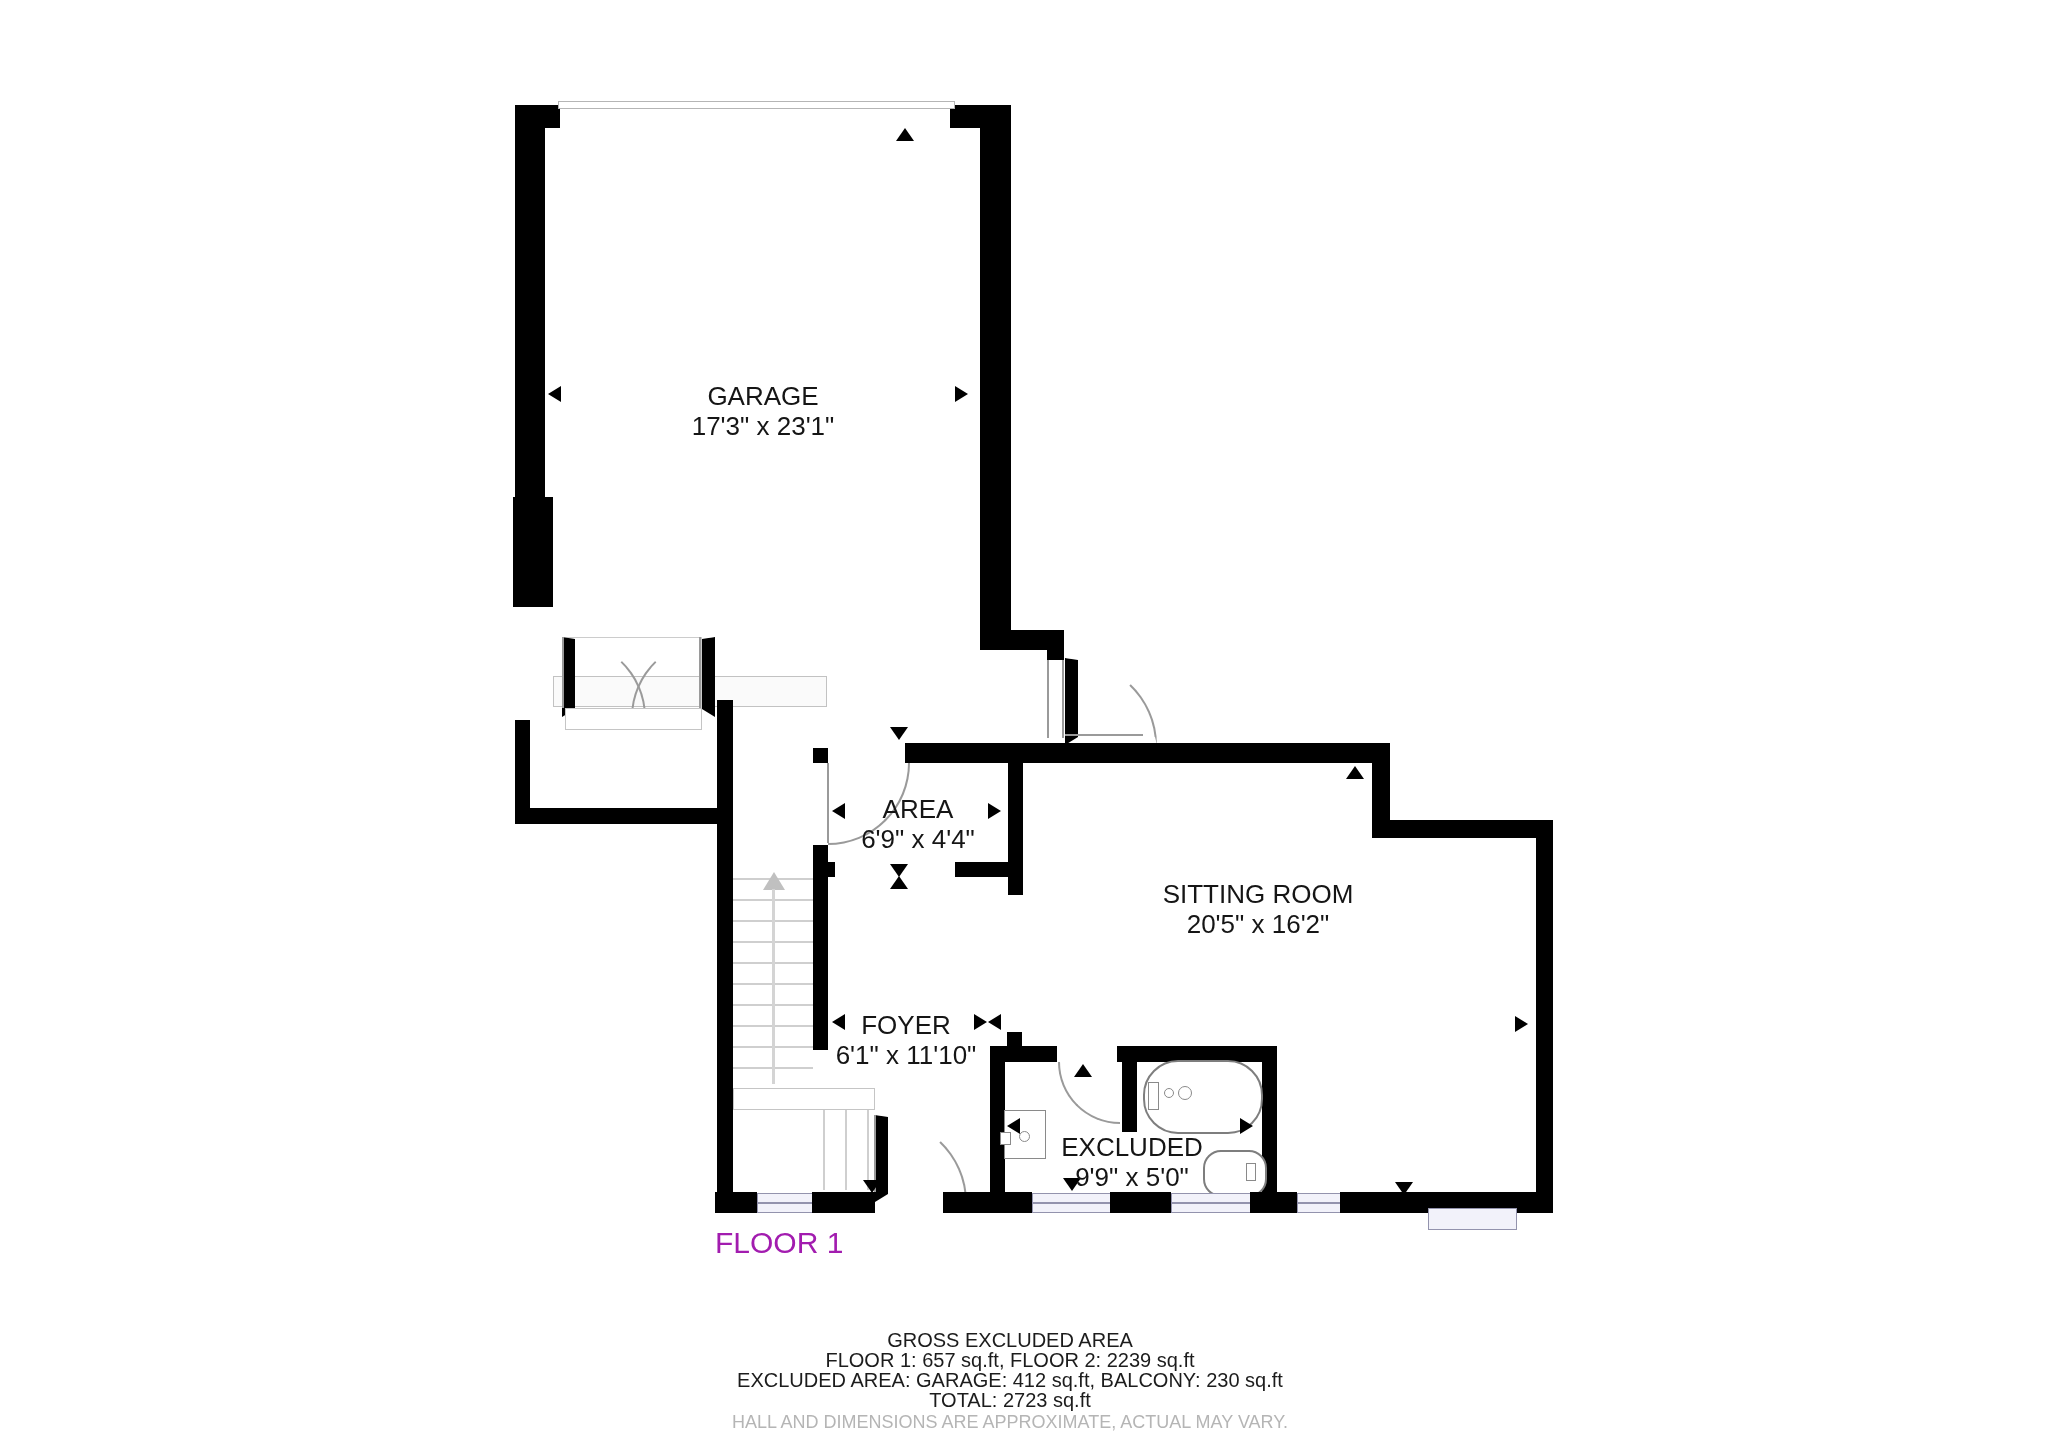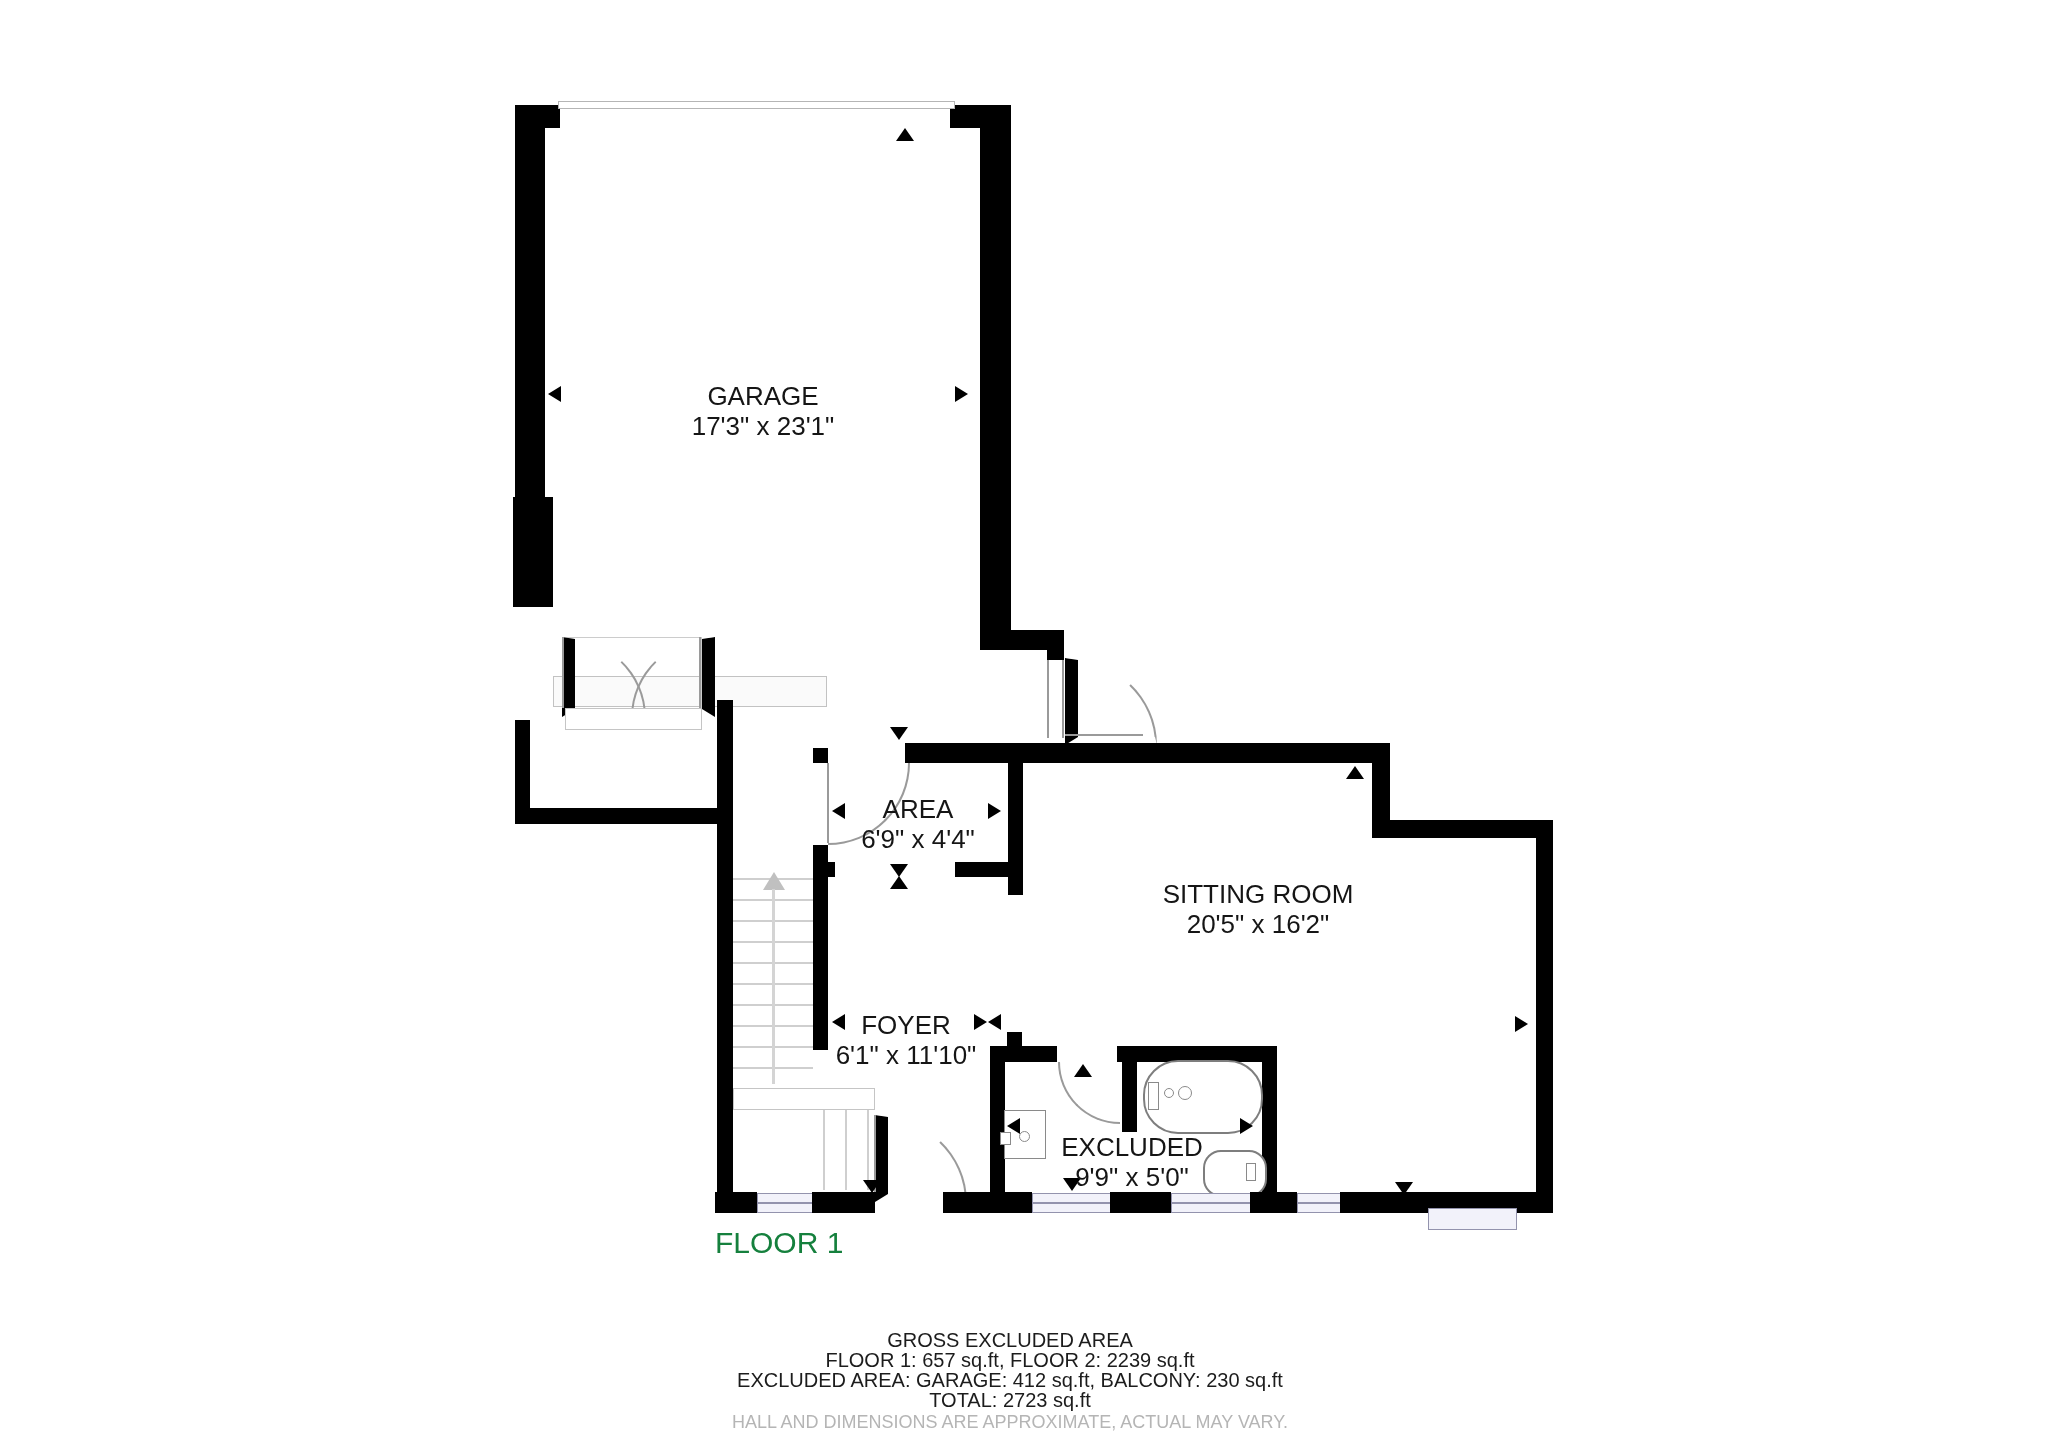--- a/index.html
+++ b/index.html
@@ -21,21 +21,21 @@
   .treadv{position:absolute;width:2px;background:#cfcfcf;}
   .t{position:absolute;width:0;height:0;}
   .tu{border-left:9px solid transparent;border-right:9px solid transparent;border-bottom:13px solid #000;}
   .td{border-left:9px solid transparent;border-right:9px solid transparent;border-top:13px solid #000;}
   .tl{border-top:8px solid transparent;border-bottom:8px solid transparent;border-right:13px solid #000;}
   .tr{border-top:8px solid transparent;border-bottom:8px solid transparent;border-left:13px solid #000;}
   .room-label{position:absolute;transform:translateX(-50%);text-align:center;
               font-size:26px;line-height:1.15;white-space:nowrap;color:#151515;}
   .fixture{position:absolute;border:2px solid #7e7e7e;background:#fff;}
   .fix-thin{position:absolute;border:1px solid #8a8a8a;background:#fff;}
-  .floor-label{position:absolute;font-size:30px;color:#15803d;}
+  .floor-label{position:absolute;font-size:30px;color:#a21caf;}
   .summary{position:absolute;left:1010px;transform:translateX(-50%);text-align:center;
            font-size:20px;line-height:1.0;white-space:nowrap;color:#1c1c1c;}
   .disclaimer{position:absolute;left:1010px;transform:translateX(-50%);text-align:center;
            font-size:18px;white-space:nowrap;color:#b5b5b5;}
   .logo{position:absolute;left:0;top:1382px;width:237px;height:66px;background:#58585a;}
   .logo .brand{position:absolute;left:26px;top:8px;font-size:42px;font-weight:bold;color:#eaeae8;letter-spacing:1px;}
   .logo .star{position:absolute;left:127px;top:2px;font-size:22px;color:#f04e23;}
   .logo .tm{position:absolute;left:149px;top:4px;font-size:11px;color:#9d9d9d;}
   .logo .suffix{position:absolute;left:163px;top:22px;font-size:28px;font-weight:400;
                 letter-spacing:2px;color:#cfcfce;}

